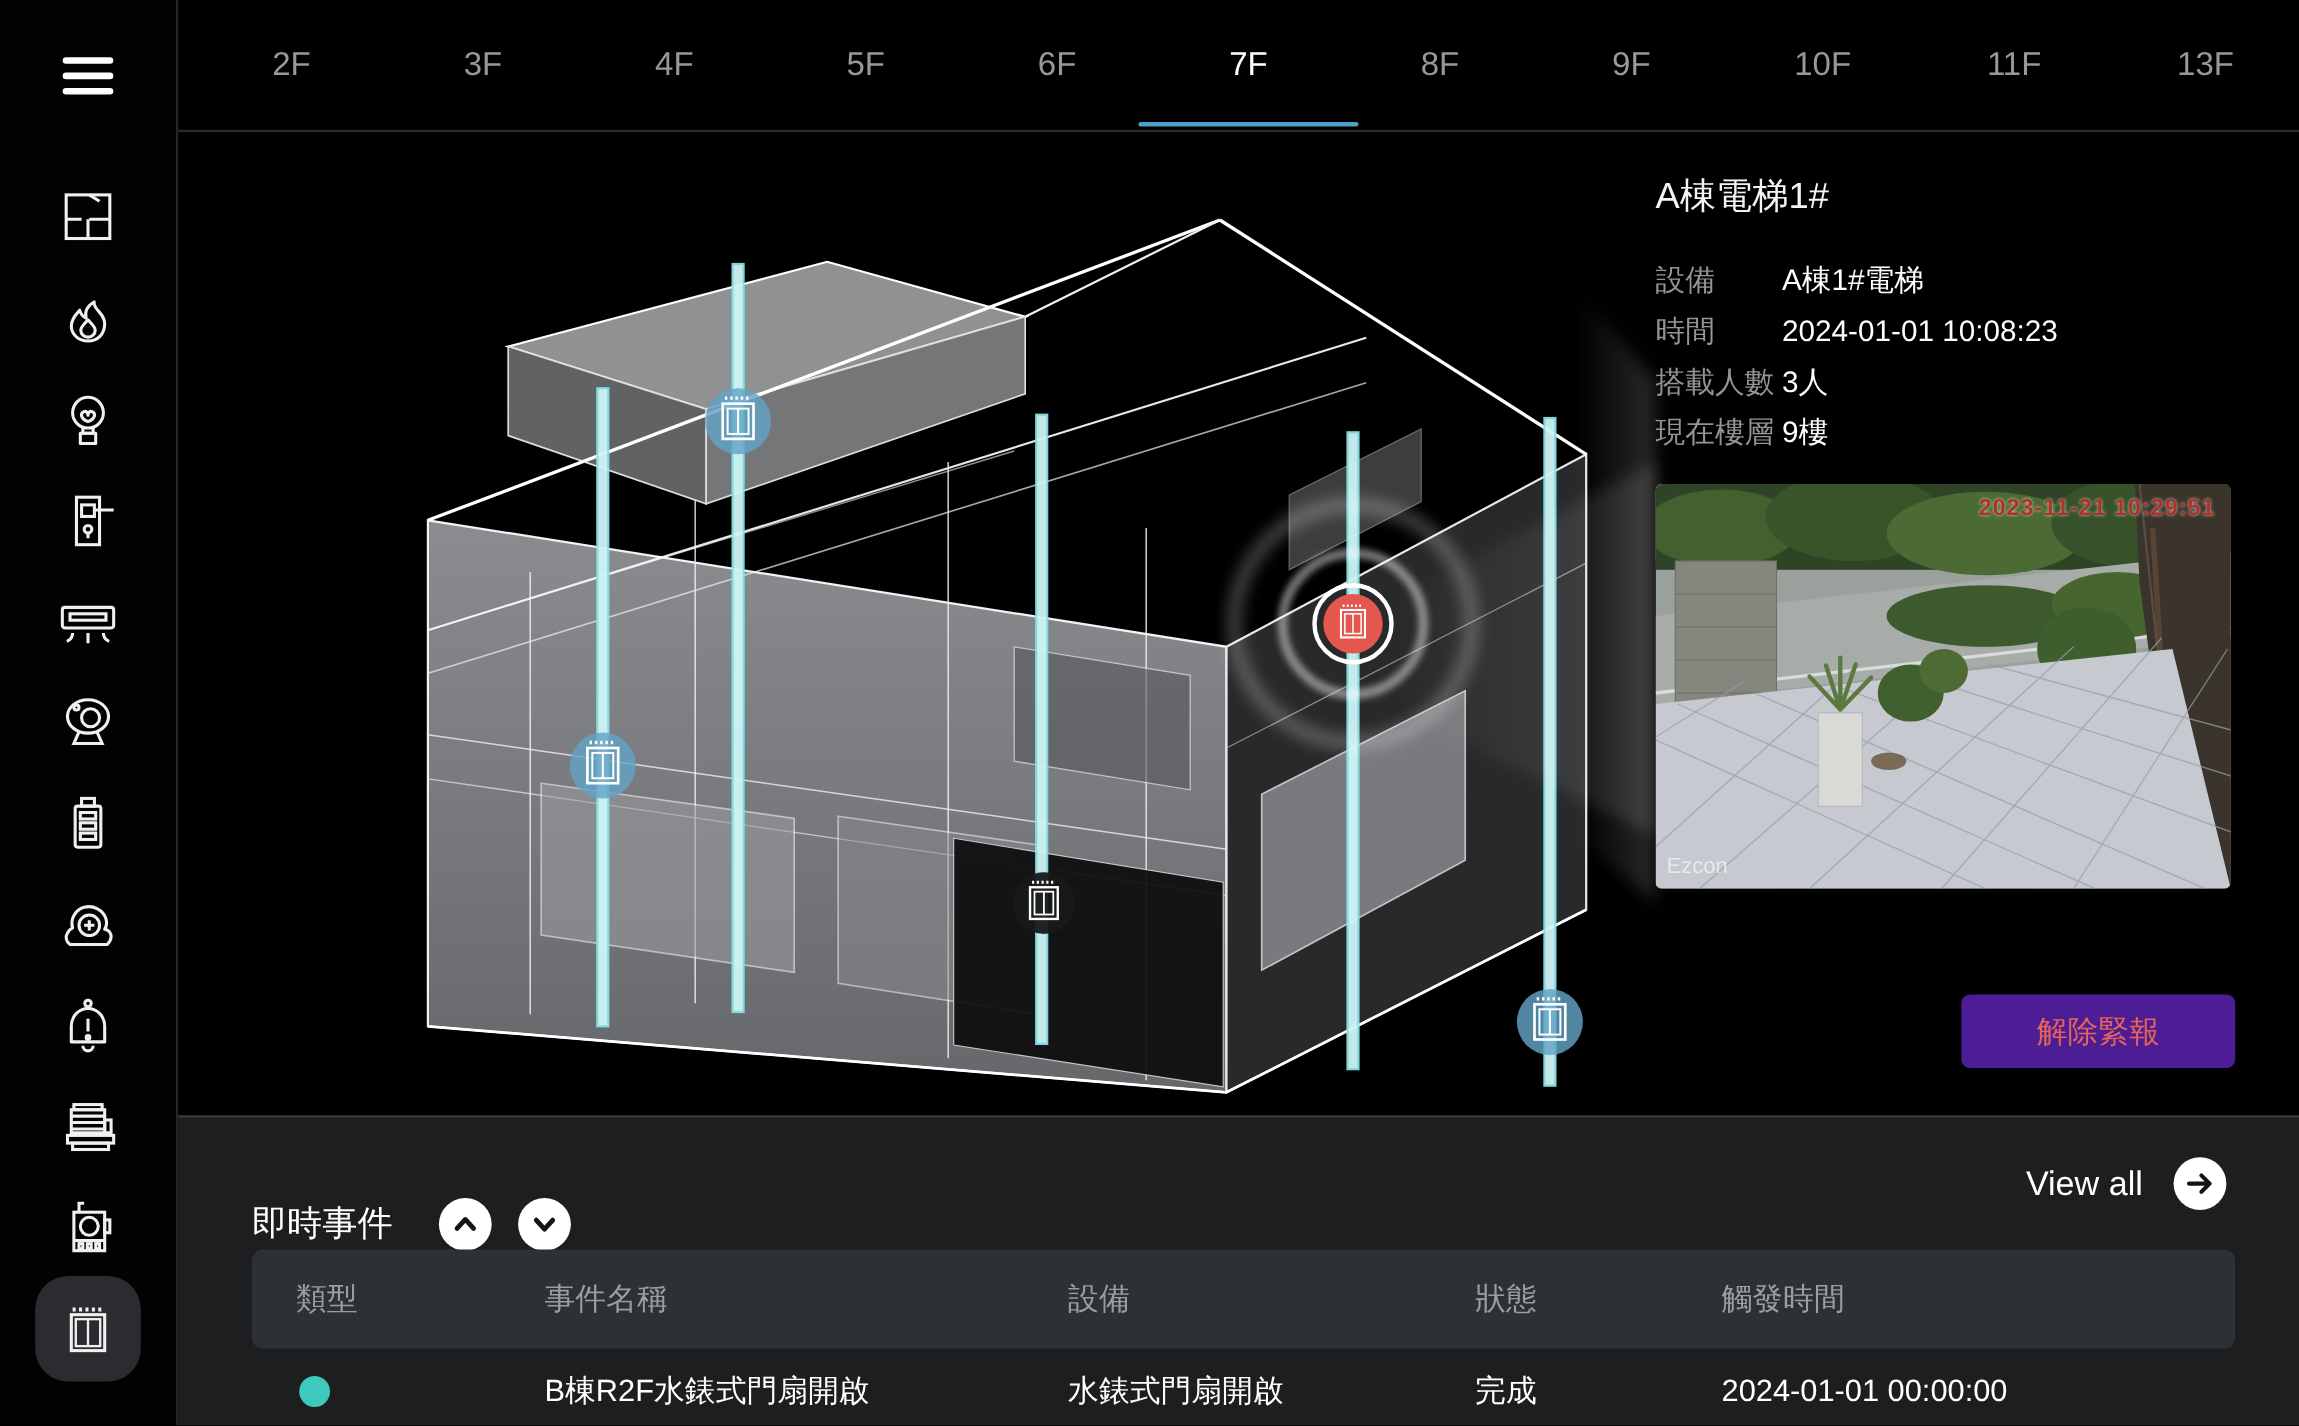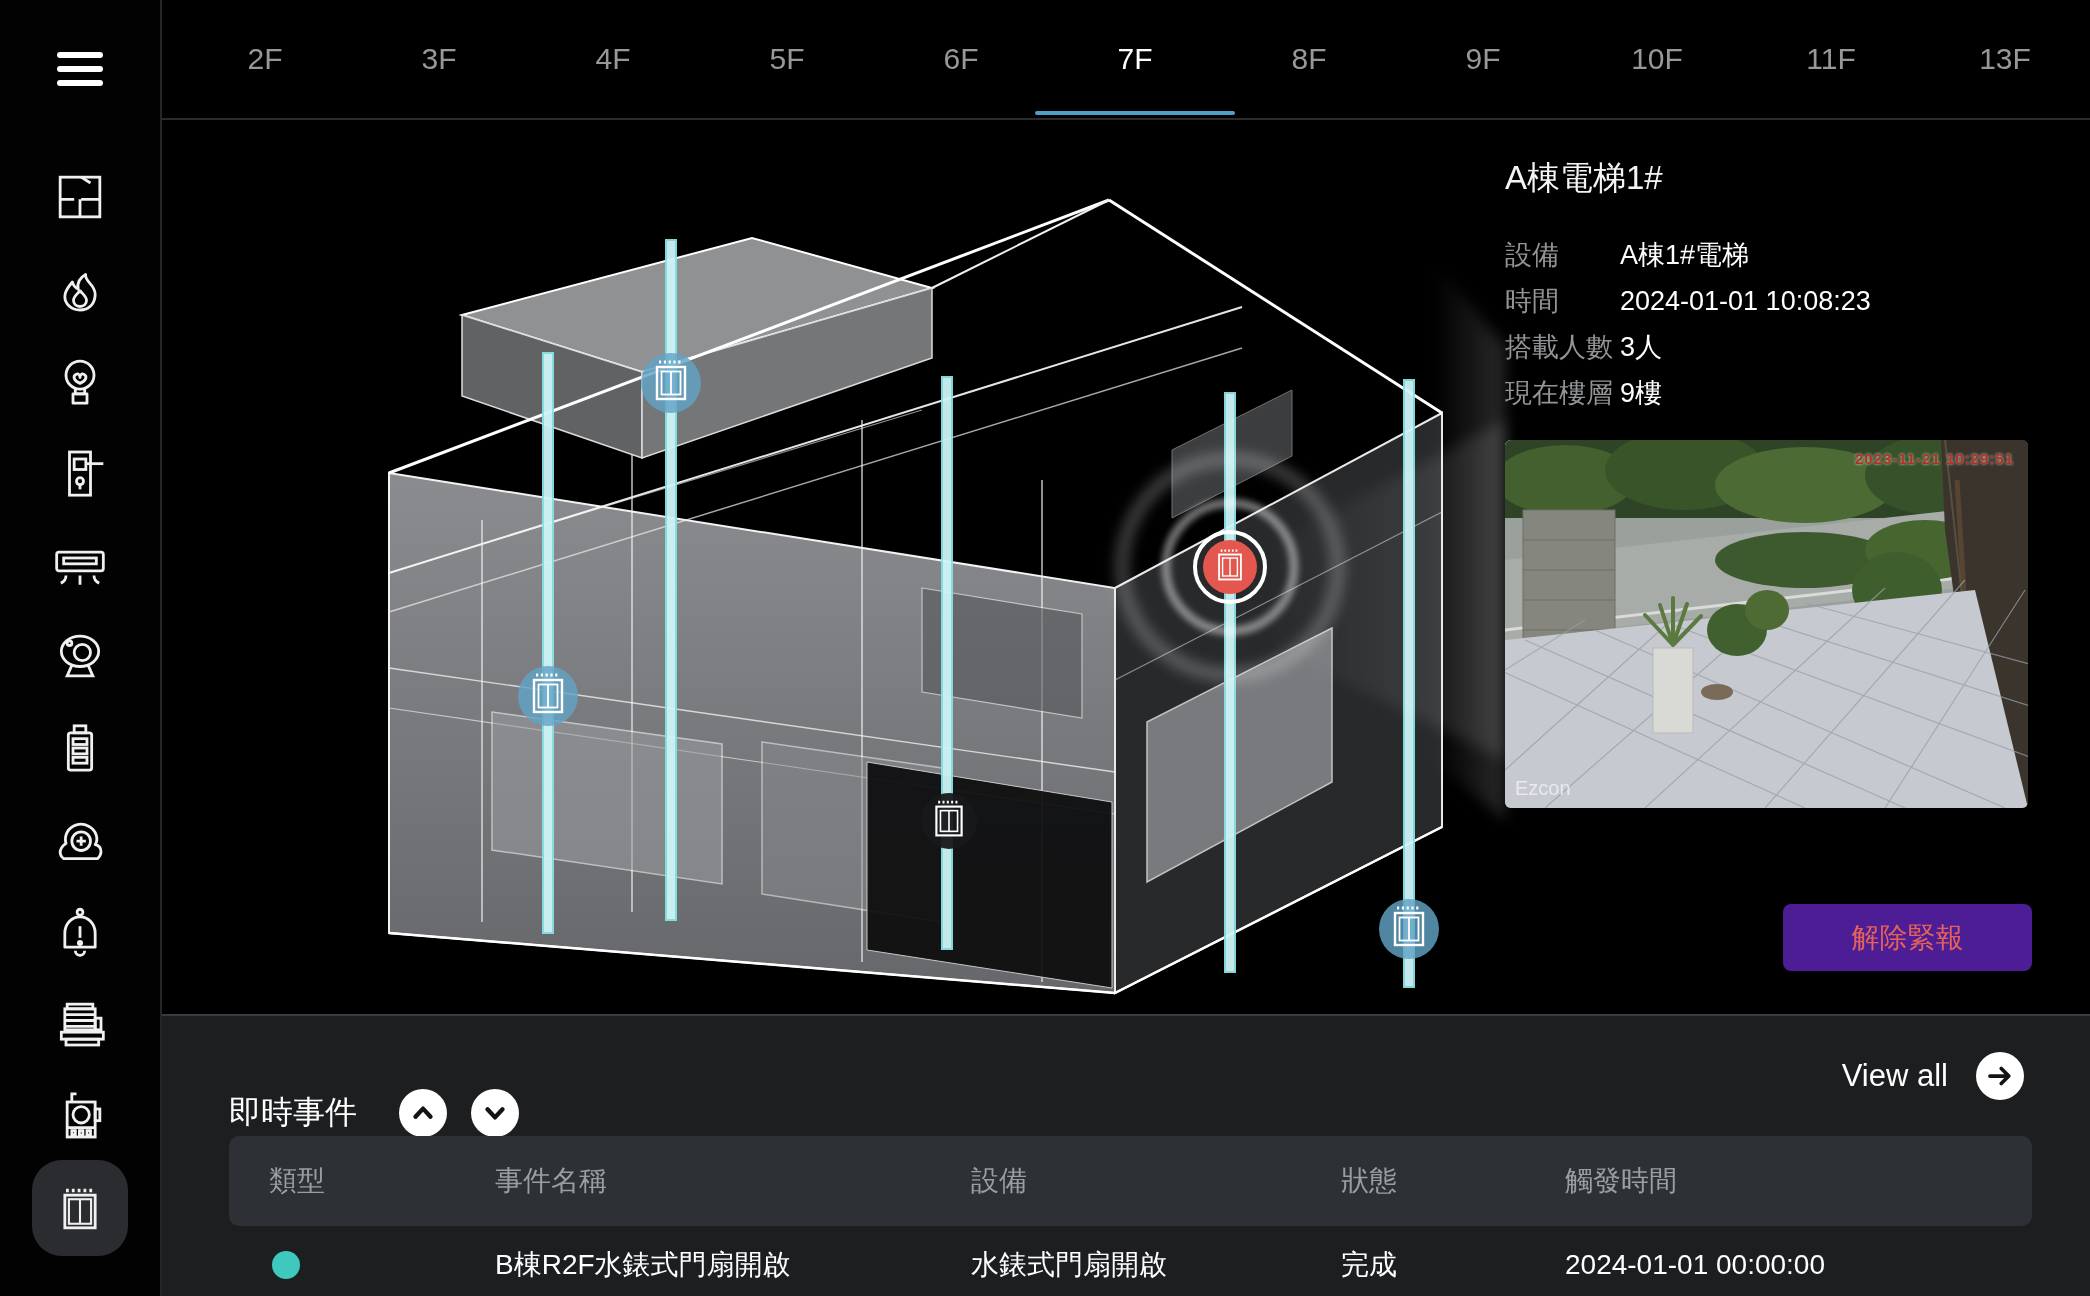--- a/index.html
+++ b/index.html
@@ -36,21 +36,21 @@
   .stage{position:absolute;left:0;top:120px;width:1930px;height:894px;background:#000;}
   .stage > svg.bld{position:absolute;left:0;top:0;}
   
   .panel-title{position:absolute;left:1343px;top:36px;font-size:33px;color:#f4f4f4;}
   .panel-rows{position:absolute;left:1343px;top:112px;width:540px;}
   .prow{display:flex;height:46px;align-items:center;font-size:27px;}
   .prow .lbl{width:115px;color:#929496;}
   .prow .val{color:#fff;}
   .camera{position:absolute;left:1343px;top:320px;width:523px;height:368px;border-radius:6px;
           overflow:hidden;cursor:pointer;}
-  .cam-ts{position:absolute;top:10px;right:14px;font-size:15px;font-weight:bold;letter-spacing:1px;
+  .cam-ts{position:absolute;top:10px;right:14px;font-size:21px;font-weight:bold;letter-spacing:1px;
           color:#b03226;text-shadow:0 0 3px rgba(245,245,235,.85);}
   .cam-wm{position:absolute;left:10px;bottom:8px;font-size:20px;color:#edeff1;opacity:.85;text-align:center;}
   .alarm-btn{position:absolute;left:1621px;top:784px;width:249px;height:67px;background:#4c1d95;
           color:#e4625a;font-size:28px;border:none;border-radius:8px;cursor:pointer;
           font-family:inherit;display:flex;align-items:center;justify-content:center;}
   
   .events{position:absolute;left:0;top:1014px;width:1930px;height:282px;background:#1c1e20;
           border-top:2px solid #3a3b3d;box-sizing:border-box;}
   .ev-head{position:absolute;left:67px;top:36px;display:flex;align-items:center;margin-top:37px;}
   .ev-title{font-size:32px;color:#fff;margin-right:42px;}

